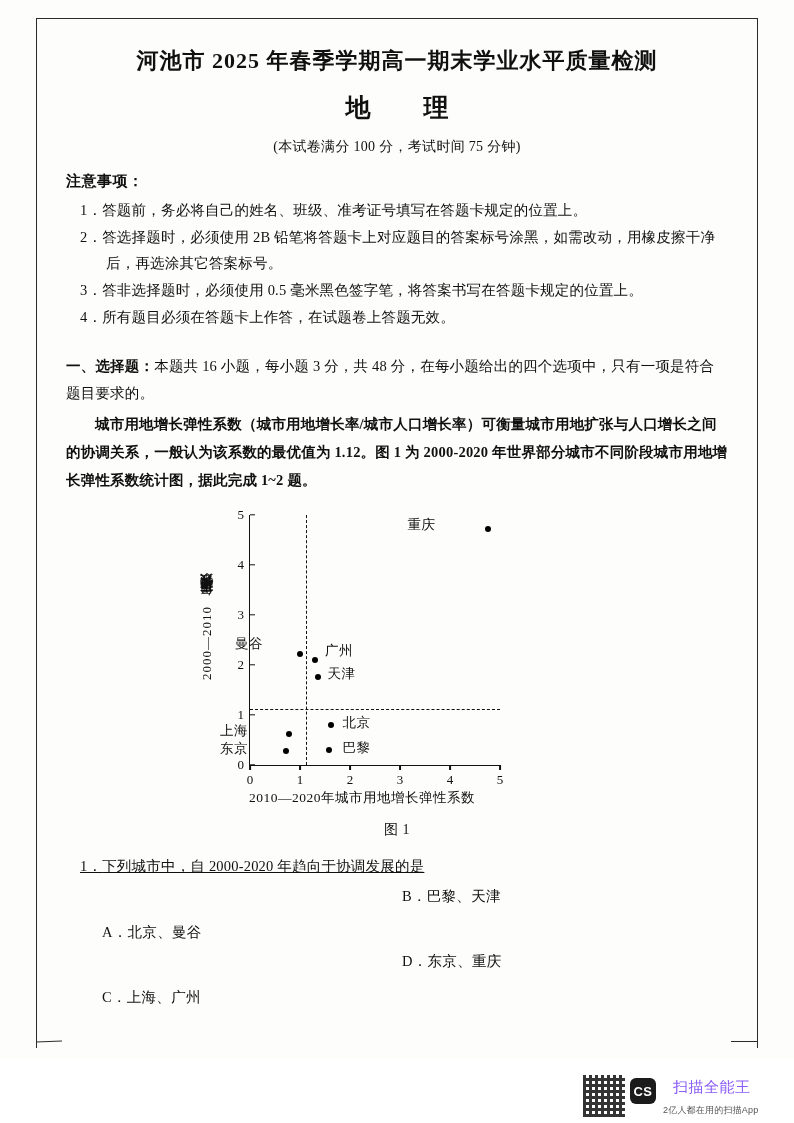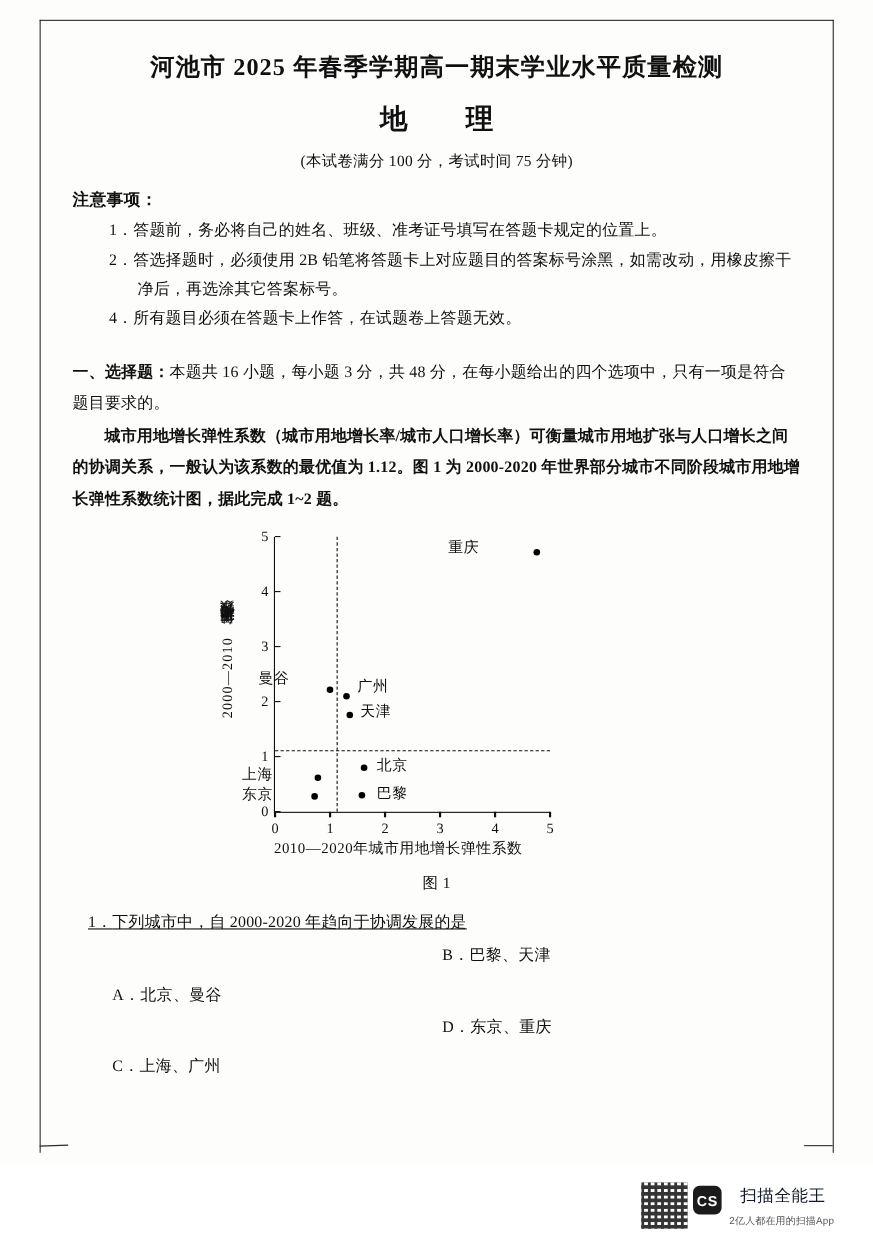--- a/index.html
+++ b/index.html
@@ -94,21 +94,21 @@
   ol.notice {
     margin: 6px 0 0 0;
     padding: 0;
     list-style: none;
   }
   ol.notice li {
     font-size: 14.5px;
     line-height: 1.85;
     padding-left: 26px;
     text-indent: -26px;
-    margin-left: 33px;
+    margin-left: 14px;
     letter-spacing: 0.2px;
   }
   .section-head {
     font-size: 14.5px;
     line-height: 1.9;
     margin-top: 22px;
     letter-spacing: 0.2px;
   }
   .section-head b { font-weight: bold; }
   .para {
@@ -288,21 +288,21 @@
     font-size: 13px;
     font-weight: bold;
     display: flex;
     align-items: center;
     justify-content: center;
     letter-spacing: 0.5px;
   }
   .cs-text {
     font-family: Liberation Sans, sans-serif;
     font-size: 15px;
-    color: #0f172a;
+    color: #8b5cf6;
     letter-spacing: 0.5px;
   }
   .cs-sub {
     position: absolute;
     left: 663px;
     top: 1104px;
     font-family: "Liberation Sans", sans-serif;
     font-size: 9px;
     color: #555;
     letter-spacing: 0.2px;
@@ -334,20 +334,21 @@
   <div class="content">
 
     <h1 class="title">河池市 2025 年春季学期高一期末学业水平质量检测</h1>
     <h2 class="subject">地　理</h2>
     <div class="exam-info">(本试卷满分 100 分，考试时间 75 分钟)</div>
 
     <div class="notice-head">注意事项：</div>
     <ol class="notice">
       <li>1．答题前，务必将自己的姓名、班级、准考证号填写在答题卡规定的位置上。</li>
       <li>2．答选择题时，必须使用 2B 铅笔将答题卡上对应题目的答案标号涂黑，如需改动，用橡皮擦干净后，再选涂其它答案标号。</li>
+      <li>3．答非选择题时，必须使用 0.5 毫米黑色签字笔，将答案书写在答题卡规定的位置上。</li>
       <li>4．所有题目必须在答题卡上作答，在试题卷上答题无效。</li>
     </ol>
 
     <div class="section-head">
       <b>一、选择题：</b><span>本题共 16 小题，每小题 3 分，共 48 分，在每小题给出的四个选项中，只有一项是符合题目要求的。</span>
     </div>
 
     <div class="para">城市用地增长弹性系数（城市用地增长率/城市人口增长率）可衡量城市用地扩张与人口增长之间的协调关系，一般认为该系数的最优值为 1.12。图 1 为 2000-2020 年世界部分城市不同阶段城市用地增长弹性系数统计图，据此完成 1~2 题。</div>
 
     <div class="figure-wrap">

